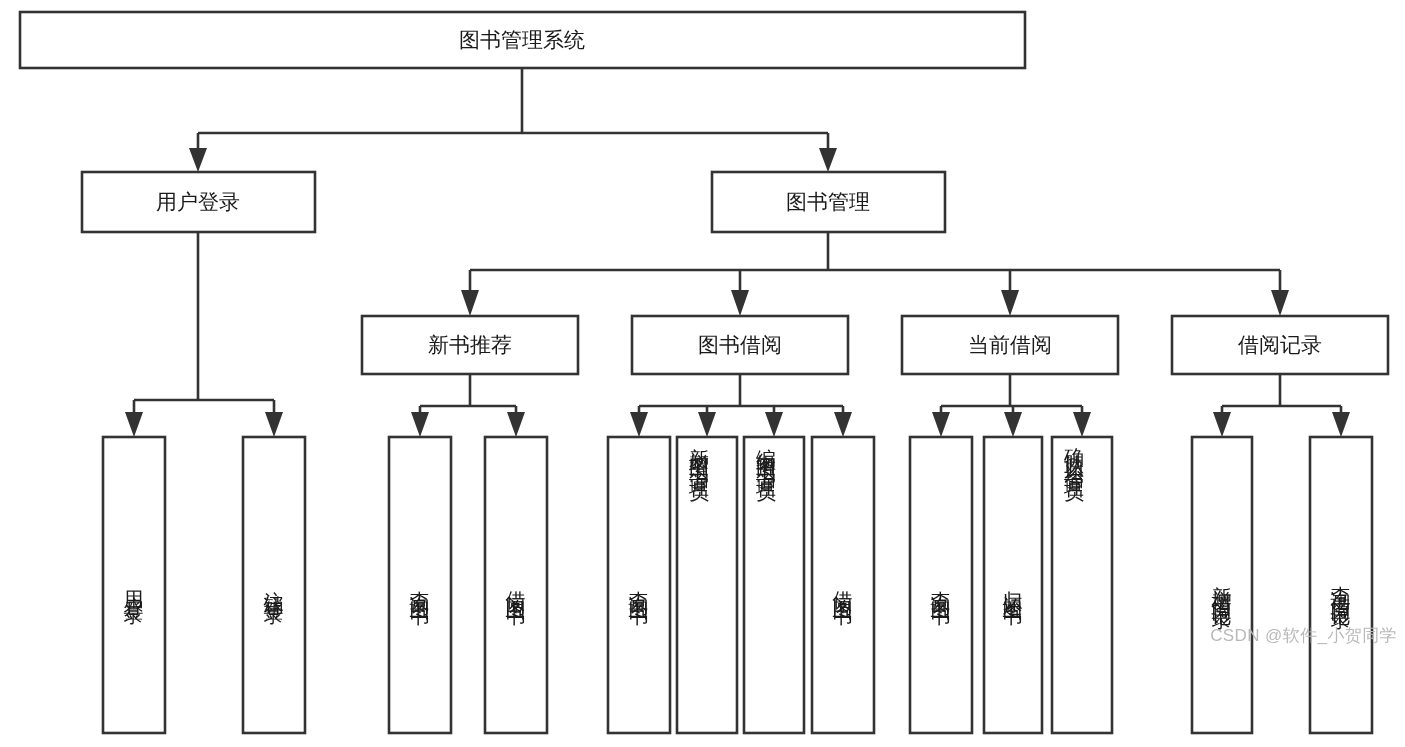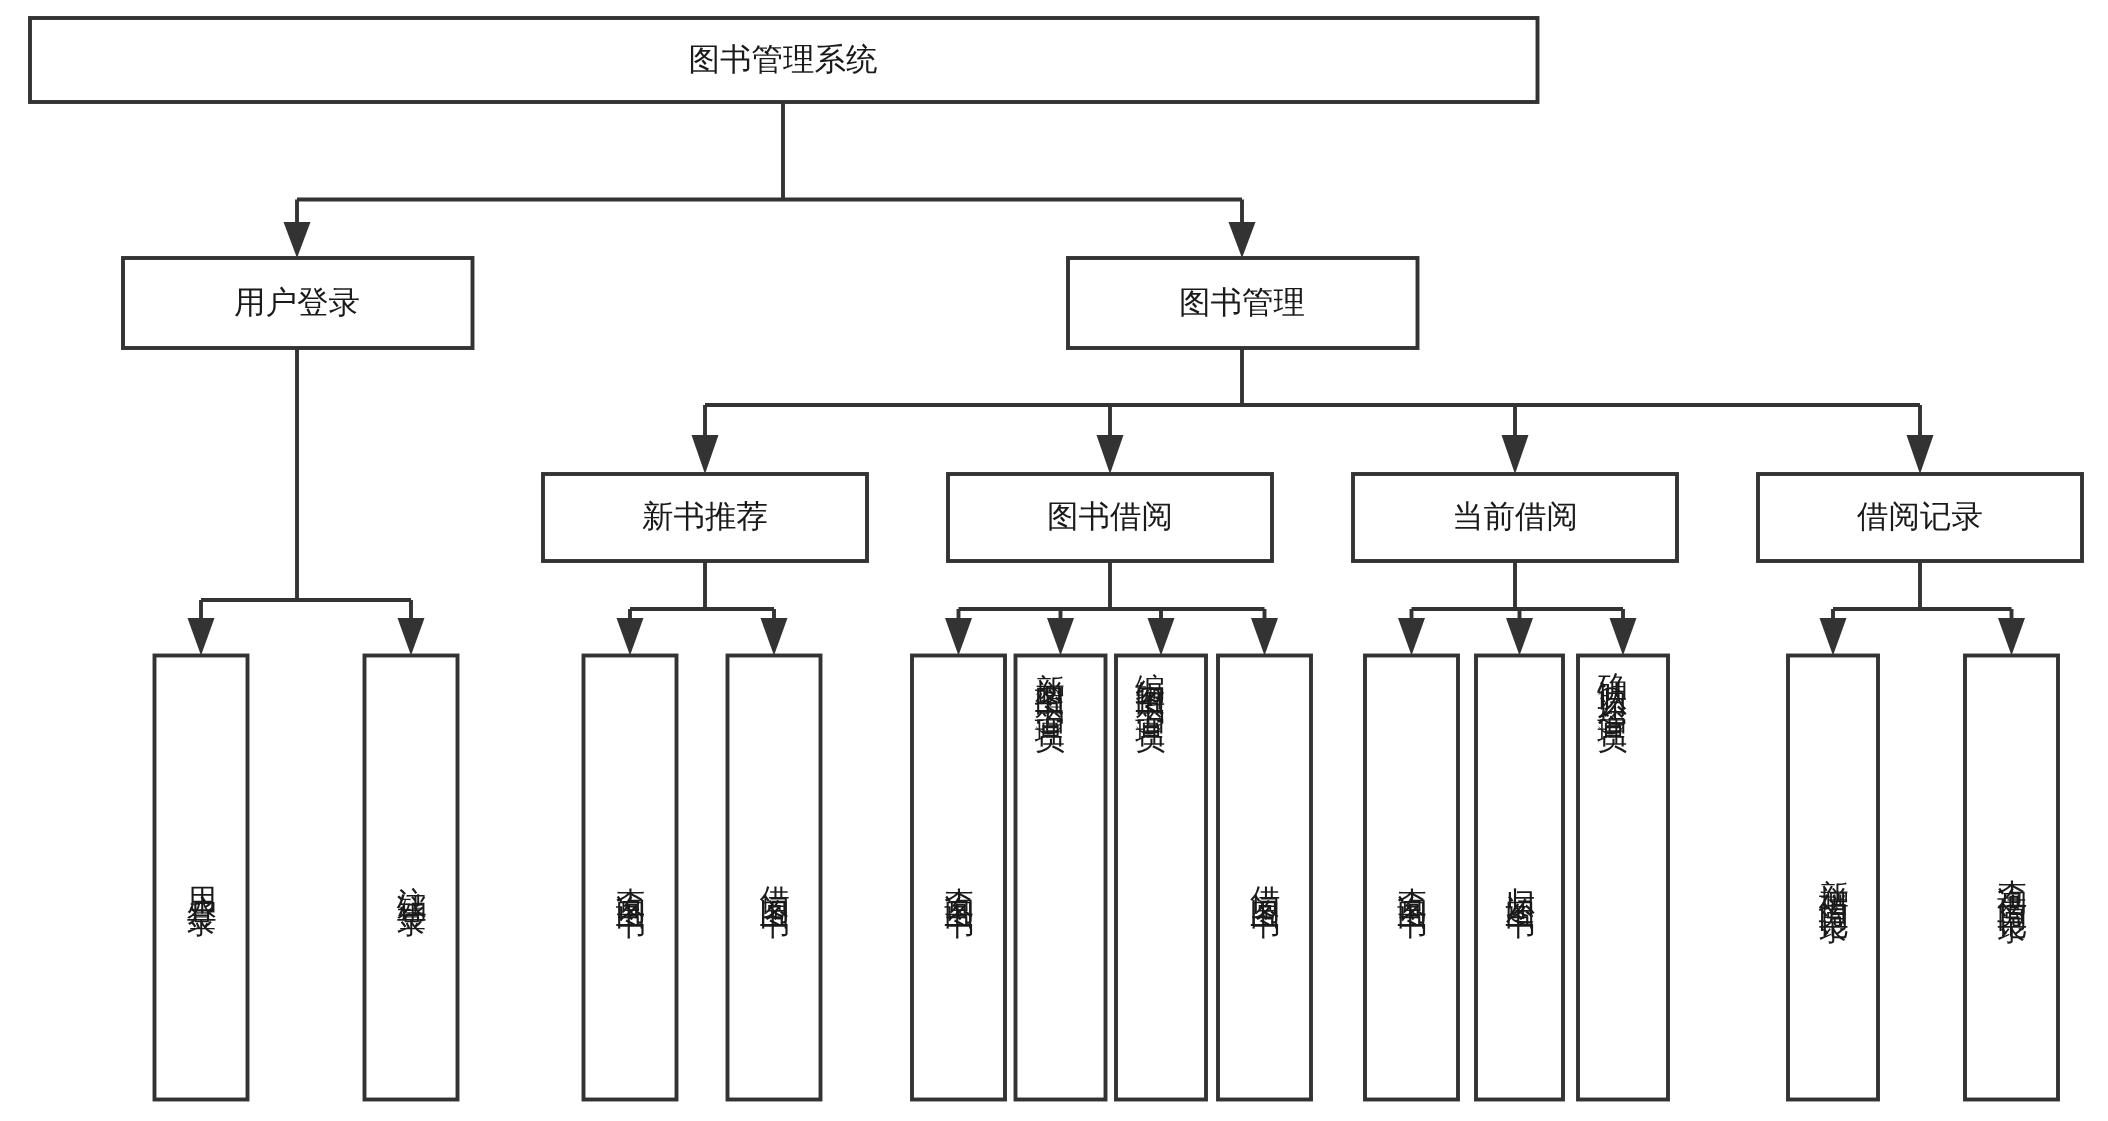--- a/index.html
+++ b/index.html
@@ -222,14 +222,15 @@
       <rect class="node-rect" x="1192" y="437" width="60" height="296"></rect>
       <text class="node-label-v" x="1222" y="585" writing-mode="tb" glyph-orientation-vertical="0" style="letter-spacing:5px" dominant-baseline="central">新增借阅记录</text>
     </g>
     <g>
       <rect class="node-rect" x="1310" y="437" width="62" height="296"></rect>
       <text class="node-label-v" x="1341" y="585" writing-mode="tb" glyph-orientation-vertical="0" style="letter-spacing:5px" dominant-baseline="central">查询借阅记录</text>
     </g>
 
   </svg>
 
+  <div class="watermark">CSDN @软件_小贺同学</div>
 
 </div>
 
 </body></html>

